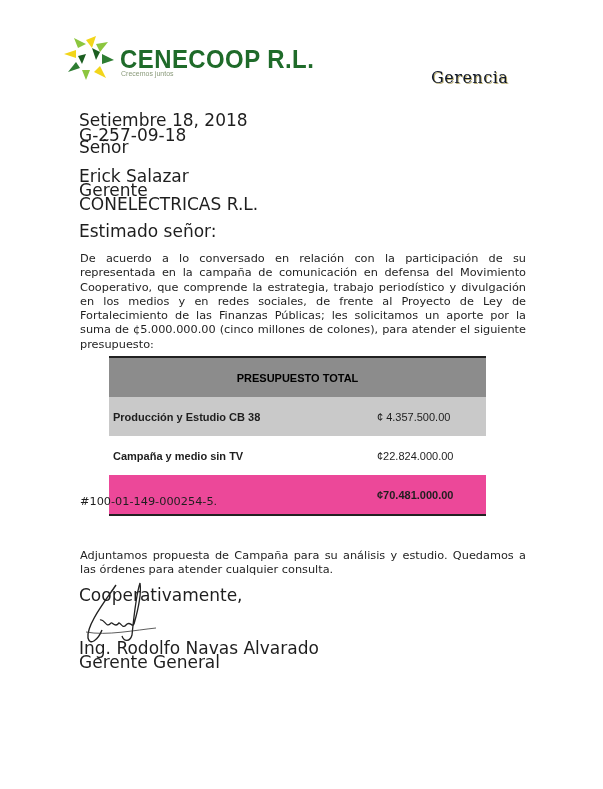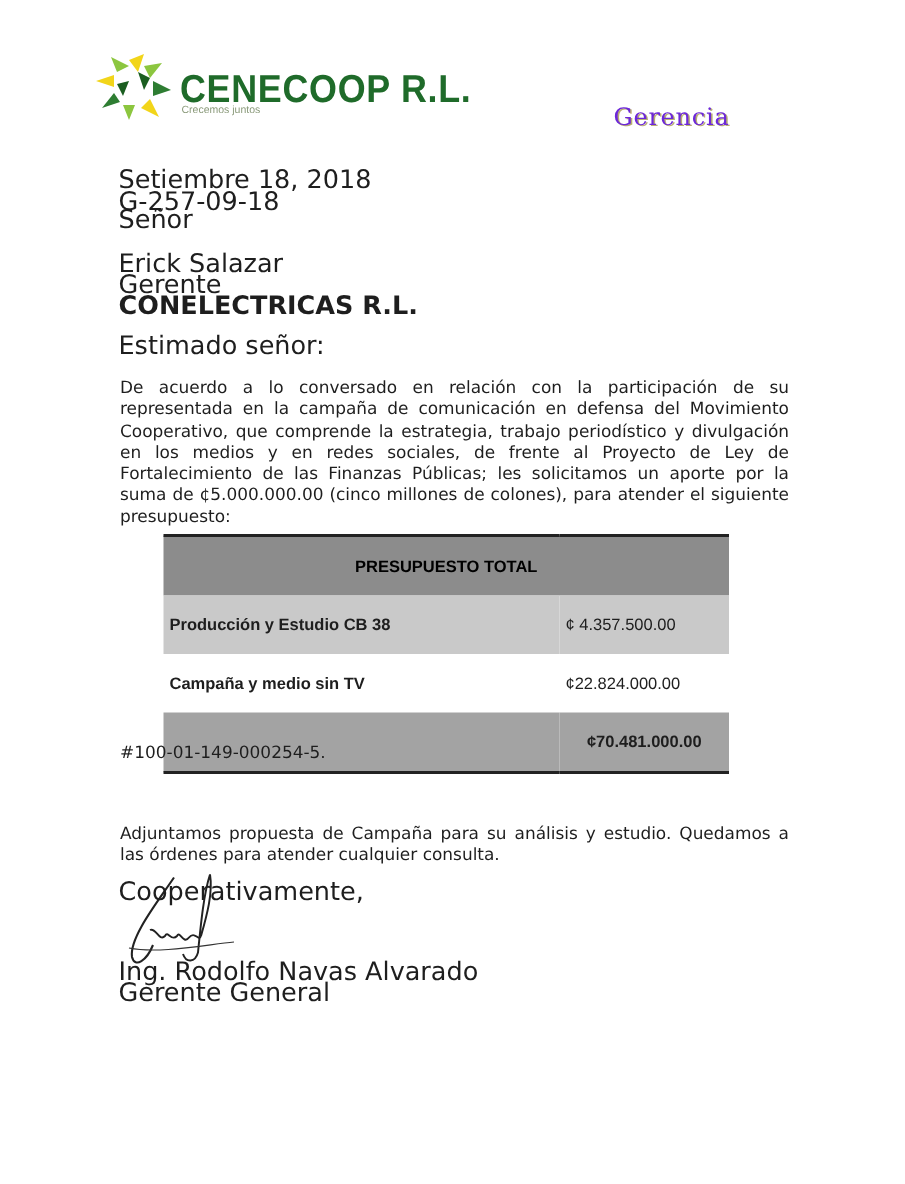--- a/index.html
+++ b/index.html
@@ -2,34 +2,34 @@
 <html><head>
 <meta charset="utf-8">
 <style>
   html, body { margin:0; padding:0; background:#ffffff; }
   body { width:603px; height:789px; position:relative; overflow:hidden;
          font-family:"DejaVu Sans", sans-serif; color:#1e1e1e; }
   .logo { position:absolute; left:60px; top:34px; width:60px; height:48px; }
   .brand { position:absolute; left:120px; top:44px; font-family:"Liberation Sans", sans-serif;
            font-weight:bold; font-size:26px; color:#1f6b2a; letter-spacing:0.5px; transform:scaleX(0.92); transform-origin:left; }
   .tagline { position:absolute; left:121px; top:70px; font-size:7px; color:#8a9a7a; font-family:"Liberation Sans", sans-serif; }
-  .dept { position:absolute; left:409px; top:68px; font-family:"DejaVu Serif", serif; font-size:16px;
-          color:#6d28d9; letter-spacing:0.5px; text-shadow:1px 1px 0 #b9ae72; }
+  .dept { position:absolute; left:431px; top:68px; font-family:"DejaVu Serif", serif; font-size:16px;
+          color:#0f172a; letter-spacing:0.5px; text-shadow:1px 1px 0 #b9ae72; }
   .txt { position:absolute; left:79px; font-size:17px; line-height:15px; }
-  .b { font-weight:bold;text-align:right; }
+  .b { font-weight:normal;text-align:right; }
   .para { position:absolute; left:79px; width:448px; font-size:11.3px; line-height:14.3px; text-align:justify; }
   .para p { margin:1px; }
   table.budget { position:absolute; left:109px; top:356px; width:377px; border-collapse:collapse;
                  font-family:"Liberation Sans", sans-serif; font-size:11px; font-weight:bold; }
   table.budget td, table.budget th { padding:12px 4px; height:15px; }
   table.budget th { background:#8c8c8c; color:#000; text-align:center; border-top:2px solid #222; font-weight:bold; }
   table.budget td.amt { font-weight:normal; width:105px; padding-left:4px; }
   tr.g td { background:#c9c9c9; }
   tr.w td { background:#ffffff; }
-  tr.tot td { background:#a3a3a3; border-bottom:2px solid #222;text-align:center; }
+  tr.tot td { background:#ec4899; border-bottom:2px solid #222; }
   tr.tot td.amt { font-weight:bold; }
   .sig { position:absolute; left:76px; top:580px; width:120px; height:70px; }
 </style>
 </head>
 <body>
 
 <svg class="logo" viewBox="0 0 60 48">
   <g transform="translate(30,24)">
     <polygon points="-4,-18 6,-22 2,-10" fill="#f2d51a"></polygon>
     <polygon points="6,-14 18,-16 10,-6" fill="#8cc63f"></polygon>

